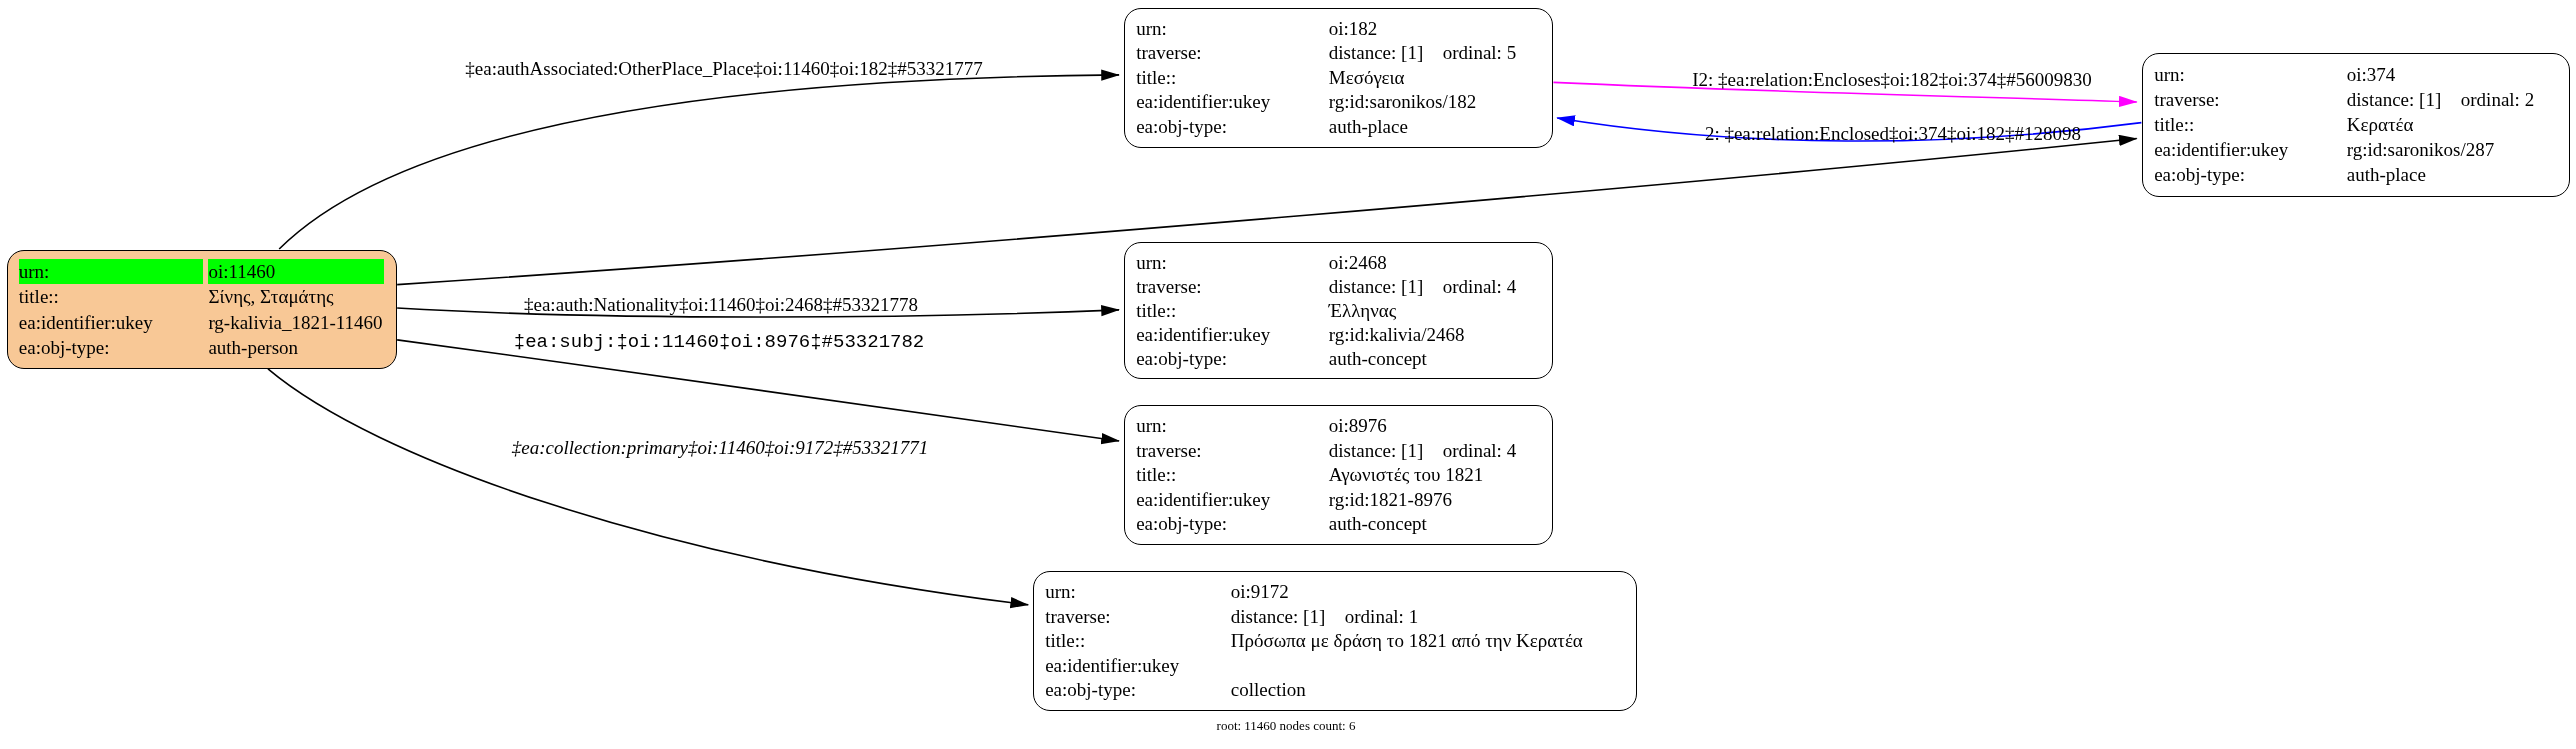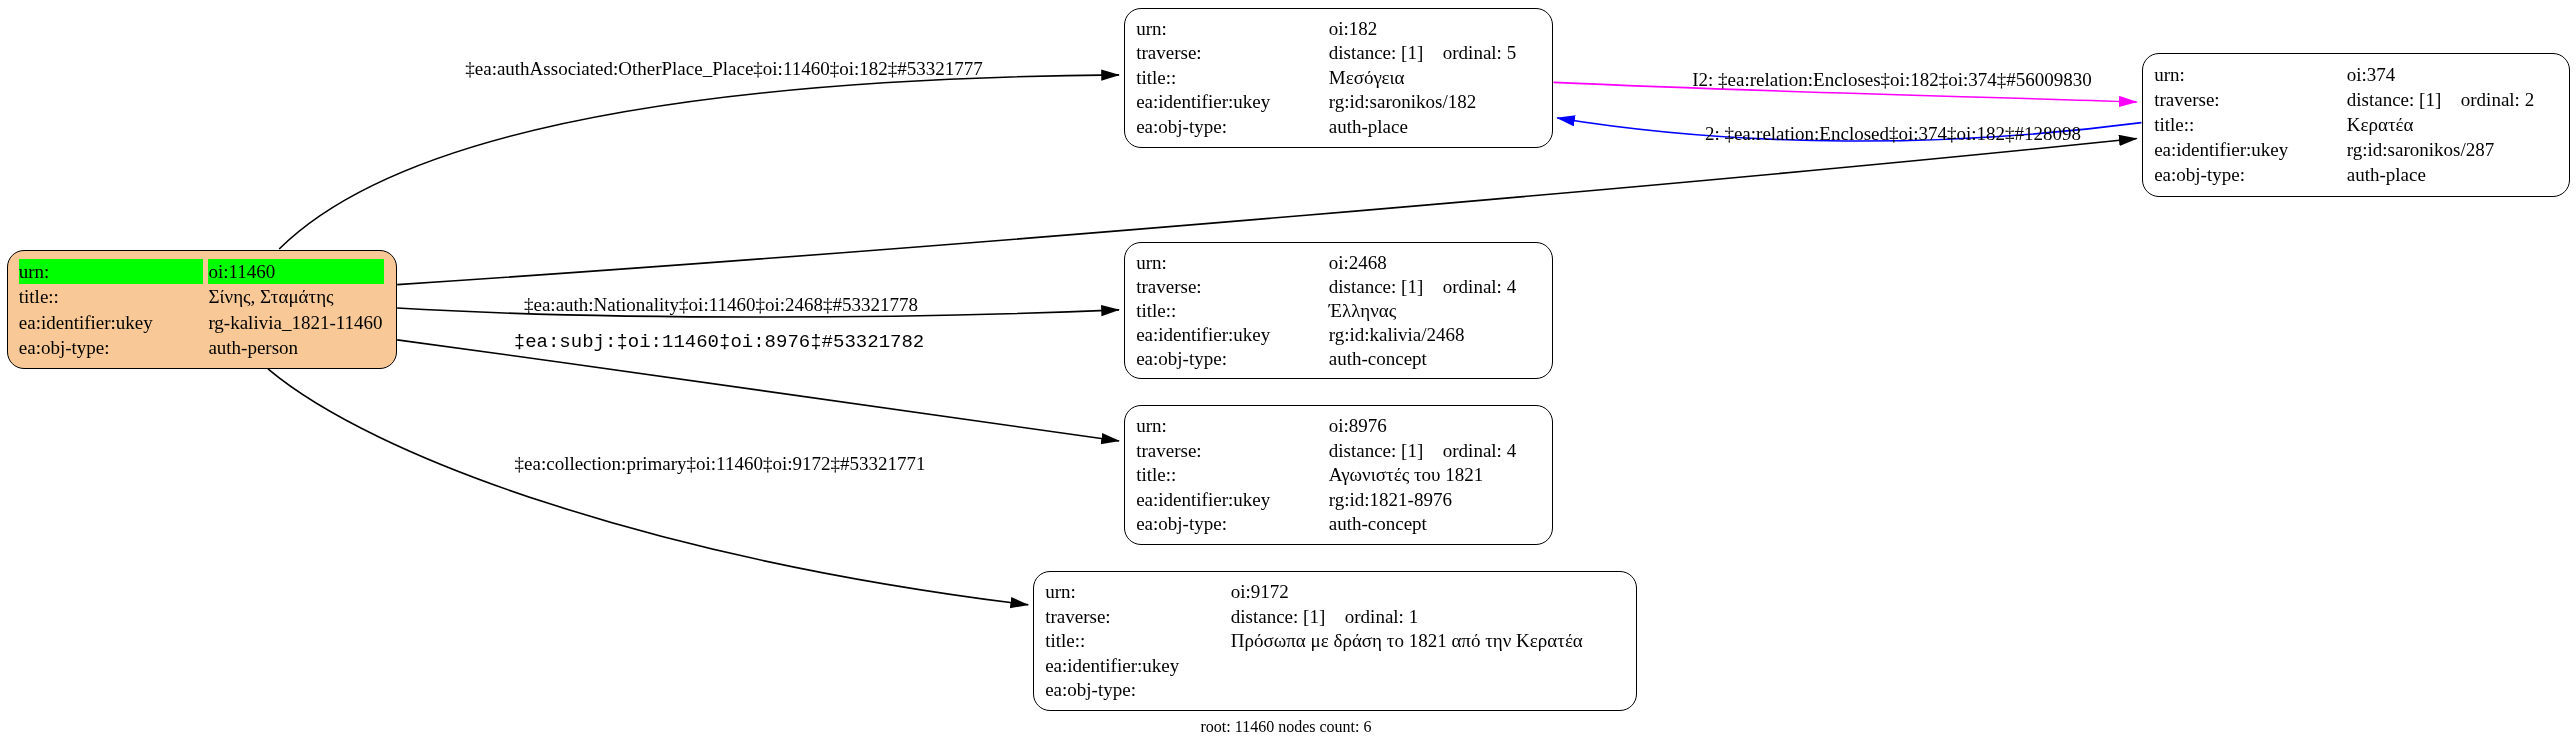--- a/index.html
+++ b/index.html
@@ -33,24 +33,24 @@
   .edge-label {
     position:absolute; transform:translate(-50%,-50%);
     font-size:19px; white-space:nowrap;
   }
   #elabel-assoc182    { left:724px;  top:69px;  }
   #elabel-encloses    { left:1892px; top:80px;  }
   #elabel-enclosed    { left:1893px; top:134px; }
   #elabel-assoc374    { left:1339px; top:176px; }
   #elabel-nationality { left:721px;  top:305px; }
   #elabel-subj        { left:719px;  top:342px;font-family:Liberation Mono, monospace; }
-  #elabel-collection  { left:720px;  top:464px; }
+  #elabel-collection  { left:720px;  top:448px;font-style:italic; }
   .caption {
     position:absolute; left:1080px; top:718px; width:412px;
-    text-align:center; font-size:16px; white-space:nowrap;
+    text-align:center; font-size:13px; white-space:nowrap;
   }
 </style>
 </head>
 <body>
 
 <div class="canvas">
 
   <svg class="edges" viewBox="0 0 2751 800" fill="none">
     <defs>
       <marker id="arrow-black" markerUnits="userSpaceOnUse" markerWidth="24" markerHeight="16" refX="19" refY="6" orient="auto">
@@ -195,20 +195,21 @@
     </div>
     <div class="row">
       <span class="lbl">title::</span>
       <span class="val">Πρόσωπα με δράση το 1821 από την Κερατέα</span>
     </div>
     <div class="row">
       <span class="lbl">ea:identifier:ukey</span>
     </div>
     <div class="row">
       <span class="lbl">ea:obj-type:</span>
+      <span class="val">collection</span>
     </div>
   </div>
 
   <div class="edge-label" id="elabel-assoc182">‡ea:authAssociated:OtherPlace_Place‡oi:11460‡oi:182‡#53321777</div>
   <div class="edge-label" id="elabel-encloses">I2: ‡ea:relation:Encloses‡oi:182‡oi:374‡#56009830</div>
   <div class="edge-label" id="elabel-enclosed">2: ‡ea:relation:Enclosed‡oi:374‡oi:182‡#128098</div>
   <div class="edge-label" id="elabel-nationality">‡ea:auth:Nationality‡oi:11460‡oi:2468‡#53321778</div>
   <div class="edge-label" id="elabel-subj">‡ea:subj:‡oi:11460‡oi:8976‡#53321782</div>
   <div class="edge-label" id="elabel-collection">‡ea:collection:primary‡oi:11460‡oi:9172‡#53321771</div>
 

